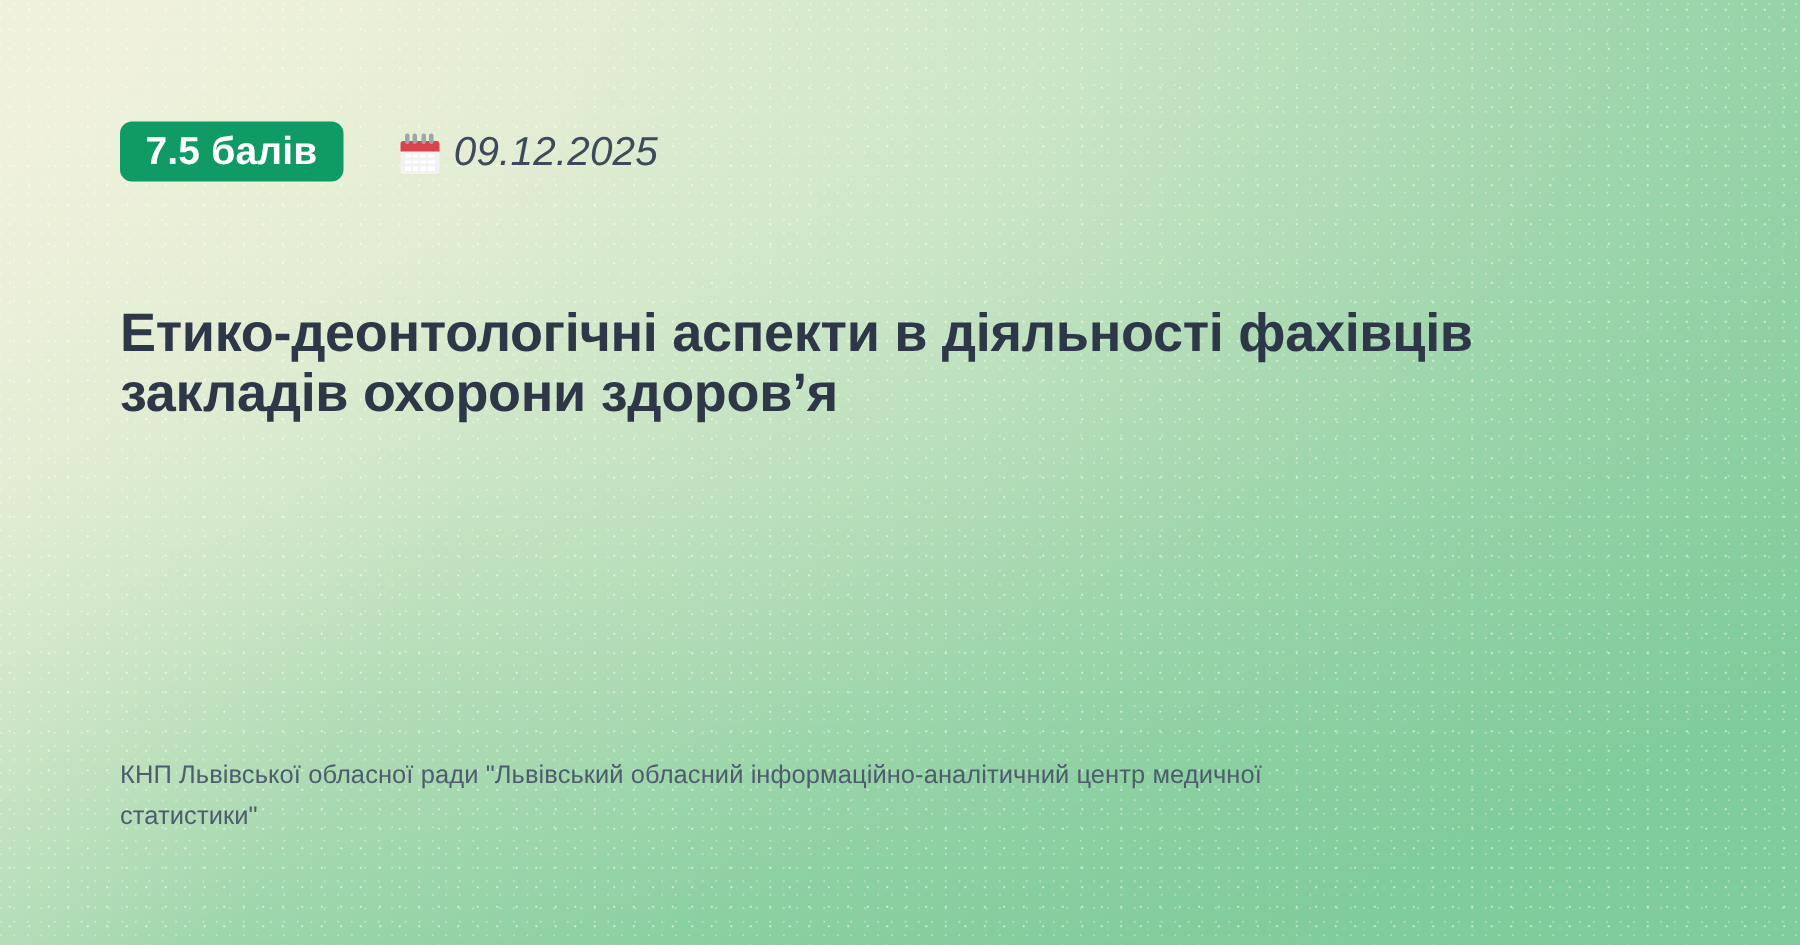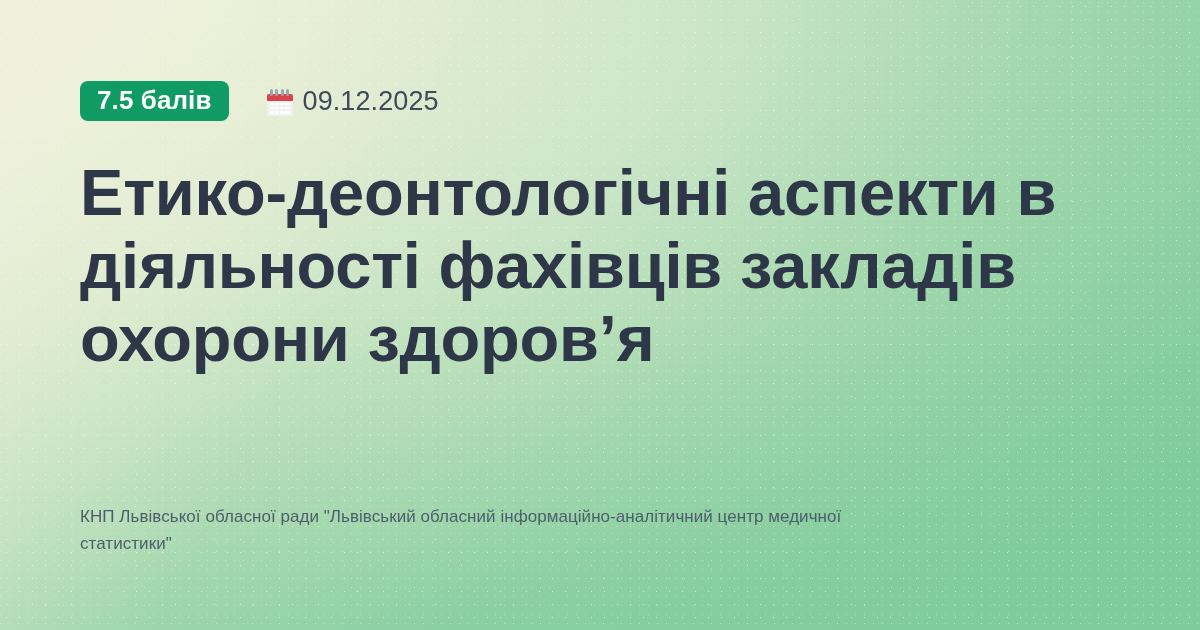--- a/index.html
+++ b/index.html
@@ -100,21 +100,21 @@
     display: inline-flex;
     align-items: center;
     gap: 10px;
     color: #3d4a5c;
     font-size: 27px;
     font-weight: normal;
     white-space: nowrap;
     letter-spacing: 0.1px;
   }
 
-  .meta-item.date { margin-left: 38px; }
+  .meta-item.date { margin-left: 38px; font-style: italic; }
   .meta-item.place { margin-left: 44px; }
 
   
   .cal-icon {
     position: relative;
     width: 26px;
     height: 27px;
     display: inline-block;
     transform: translateY(1px);
   }
@@ -193,23 +193,23 @@
     position: absolute;
     left: 7.2px; top: 25px;
     width: 0; height: 0;
     border-left: 1.8px solid transparent;
     border-right: 1.8px solid transparent;
     border-top: 3px solid #4a5358;
   }
 
   
   .title {
-    margin-top: 33px;
+    margin-top: 78px;
     color: #2d3748;
-    font-size: 65px;
+    font-size: 36px;
     font-weight: bold;
     line-height: 1.12;
     letter-spacing: -0.2px;
     max-width: 1040px;
   }
 
   
   .footer {
     position: absolute;
     left: 80px;

